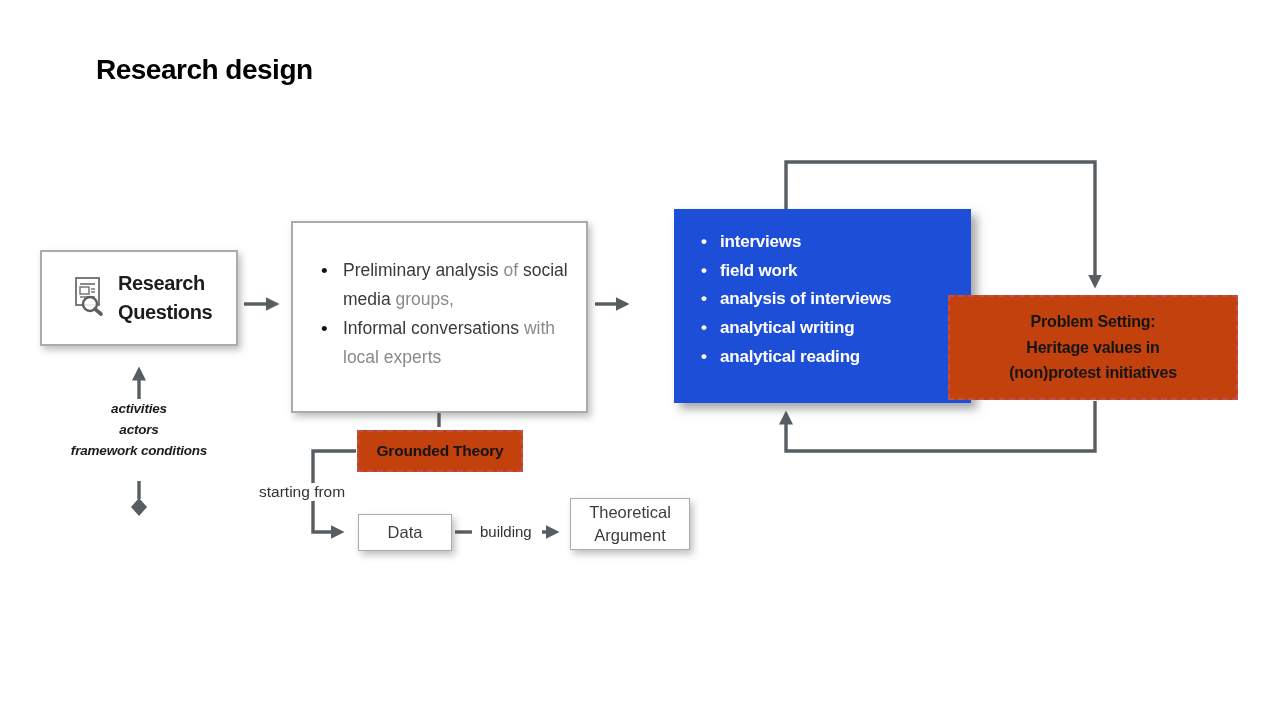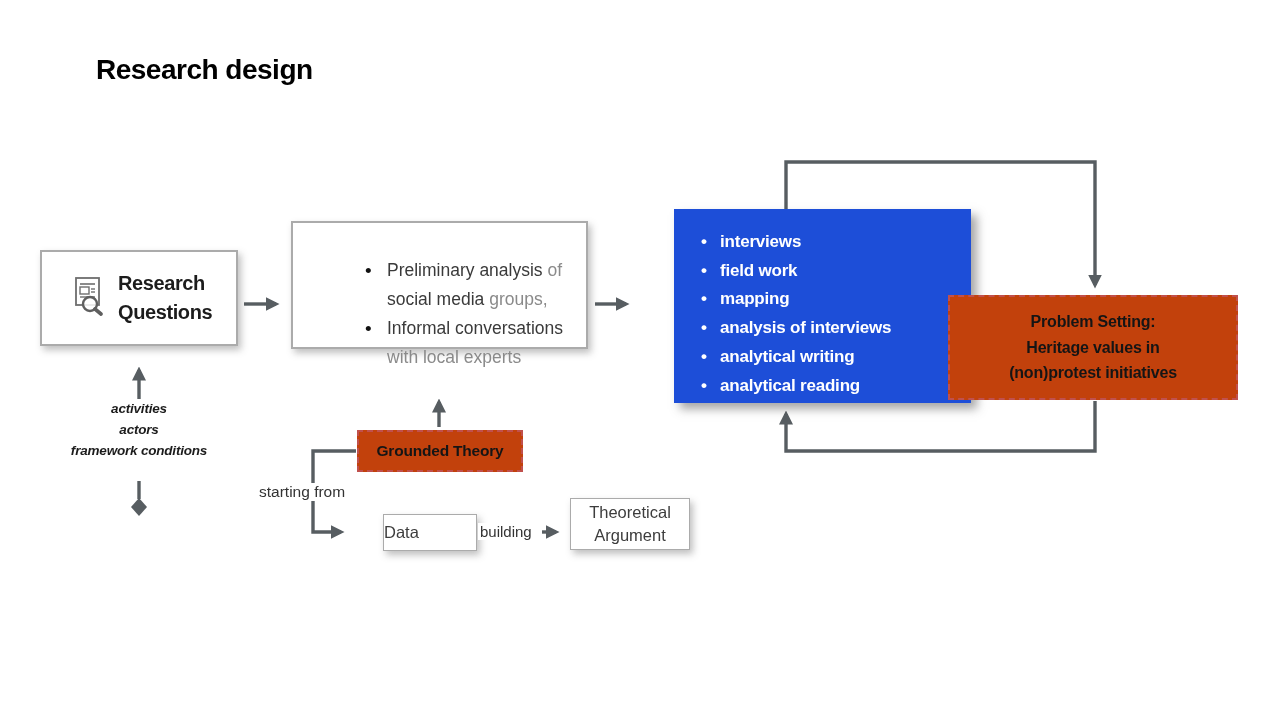--- a/index.html
+++ b/index.html
@@ -19,21 +19,21 @@
   #rq-box{left:40px;top:250px;width:198px;height:96px;display:flex;align-items:center;}
   #rq-icon{margin-left:28px;flex:0 0 auto;}
   #rq-label{margin-left:12px;font-size:20px;font-weight:bold;line-height:29px;
             letter-spacing:-0.4px;color:#1c1c1c;white-space:pre-line;}
 
   
   #context-list{left:19px;top:398px;width:240px;text-align:center;font-weight:bold;
                 font-size:13.5px;line-height:21px;color:#1c1c1c;letter-spacing:-0.2px;z-index:2;font-style:italic;}
 
   
-  #mid-box{left:291px;top:221px;width:297px;height:128px;padding-left:44px;}
+  #mid-box{left:291px;top:221px;width:297px;height:192px;}
   #mid-box ul{list-style:none;margin:0;padding:33px 14px 0 50px;
               font-size:17.5px;line-height:29px;color:#3a3a3a;}
   #mid-box li{position:relative;}
   #mid-box li::before{content:"\2022";position:absolute;left:-22px;color:#111;
                       font-size:19px;}
   #mid-box .muted{color:#8a8a8a;}
 
   
   #methods-box{left:638px;top:209px;width:297px;height:194px;background:#1d4ed8;
                border:none;box-shadow:6px 6px 9px rgba(80,80,80,.5);margin-left:36px;}
@@ -45,21 +45,21 @@
   
   .dashed-box{position:absolute;background:#c2410c;border:2px dashed #c0504d;z-index:2;
               box-sizing:border-box;display:flex;align-items:center;justify-content:center;
               text-align:center;font-weight:bold;color:#151515;}
   #ps-box{left:948px;top:295px;width:290px;height:105px;font-size:16px;line-height:25.5px;
           white-space:pre-line;letter-spacing:-0.2px;}
   #gt-box{left:357px;top:430px;width:166px;height:42px;font-size:15.5px;letter-spacing:-0.2px;}
 
   
   #data-box{left:358px;top:514px;width:94px;height:37px;display:flex;align-items:center;
-            font-size:16.5px;color:#3d3d3d;border-width:1.5px;margin-left:25px;}
+            justify-content:center;font-size:16.5px;color:#3d3d3d;border-width:1.5px;}
   #ta-box{left:570px;top:498px;width:120px;height:52px;display:flex;align-items:center;
           justify-content:center;text-align:center;font-size:16.5px;line-height:23px;
           color:#3d3d3d;white-space:pre-line;border-width:1.5px;}
 
   .flow-label{position:absolute;background:#fff;color:#333;z-index:3;padding:0 2px;}
   #starting-label{left:257px;top:483px;font-size:15.5px;text-align:right;}
   #building-label{left:478px;top:523px;font-size:15px;}
 </style>
 </head>
 <body>
@@ -114,21 +114,20 @@
   <ul>
       <li><span>Preliminary analysis</span><span class="muted"> of </span><span>social media</span><span class="muted"> groups,</span></li>
       <li><span>Informal conversations</span><span class="muted"> with local experts</span></li>
     </ul>
 </div>
 
 <div class="solid-box" id="methods-box">
   <ul>
       <li>interviews</li>
       <li>field work</li>
-      <li>mapping</li>
       <li>analysis of interviews</li>
       <li>analytical writing</li>
       <li>analytical reading</li>
     </ul>
 </div>
 
 <div class="dashed-box" id="ps-box">
   <div>Problem Setting:
 Heritage values in
 (non)protest initiatives</div>

